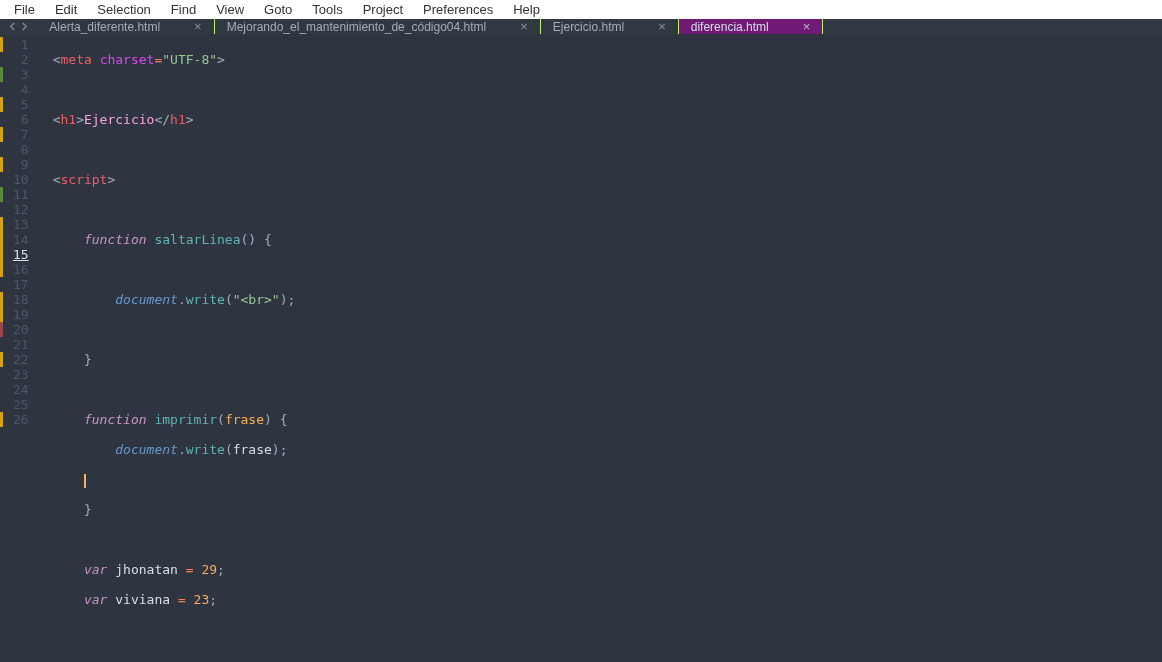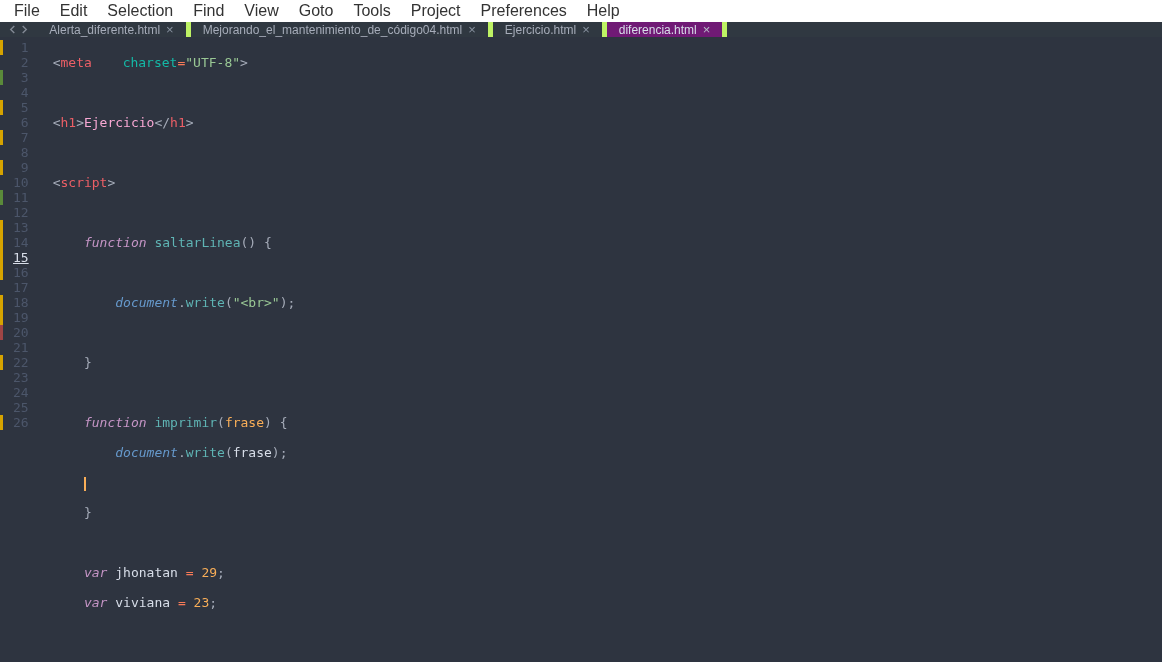--- a/index.html
+++ b/index.html
@@ -14,21 +14,21 @@
   display: flex;
   flex-direction: column;
 }
 .menubar {
   background: #ffffff;
   color: #333;
   height: 22px;
   display: flex;
   align-items: center;
   padding: 0 4px;
-  font-size: 16px;
+  font-size: 13px;
 }
 .menubar .menu-item {
   padding: 2px 10px;
   cursor: default;
 }
 
 .tabbar {
   background: #303841;
   height: 30px;
   display: flex;
@@ -41,24 +41,24 @@
   color: #a6acb9;
 }
 .tabbar .nav-arrows svg { opacity: 0.7; }
 .tab {
   display: flex;
   align-items: center;
   padding: 0 12px;
   color: #a6acb9;
   font-size: 12px;
   cursor: default;
-  border-right: 5px solid #bef264;
+  border-right: 1px solid #bef264;
   min-width: 60px;
   justify-content: space-between;
-  gap: 6px;
+  gap: 34px;
   text-align: center;
 }
 .tab.active {
   background: #701a75;
   color: #d8dee9;
 }
 .tab .tab-close {
   font-size: 13px;
   color: #8892a0;
 }
@@ -105,21 +105,21 @@
 .code {
   padding: 3px 0 0 12px;
   white-space: pre;
   color: #d8dee9;
 }
 .code .row { height: 15px; }
 
 
 .punct { color: #a6acb9; }
 .tag   { color: #ec5f66; text-align: right; }       
-.attr  { color: #14b8a6; margin-left: 23px; }       
+.attr  { color: #d946ef; }       
 .str   { color: #99c794; }       
 .kw    { color: #c695c6; font-style: italic; } 
 .fn    { color: #5fb4b4; margin-top: 48px; }       
 .ident { color: #d8dee9; }
 .param { color: #f9ae58; }       
 .obj   { color: #6699cc; font-style: italic; } 
 .num   { color: #f9ae58; }
 .op    { color: #f97b58; }       
 .brace { color: #a6acb9; }
 .text  { color: #f9a8d4; }

